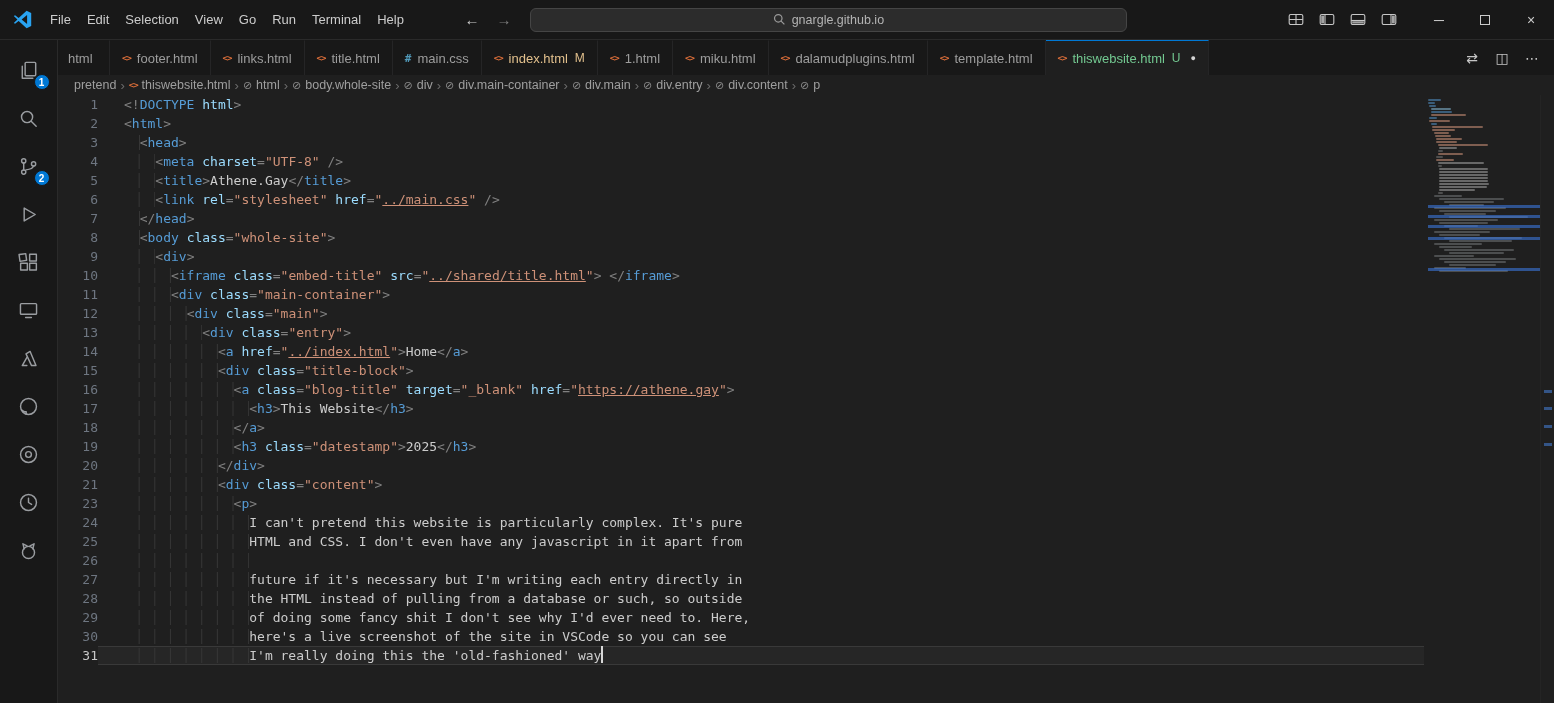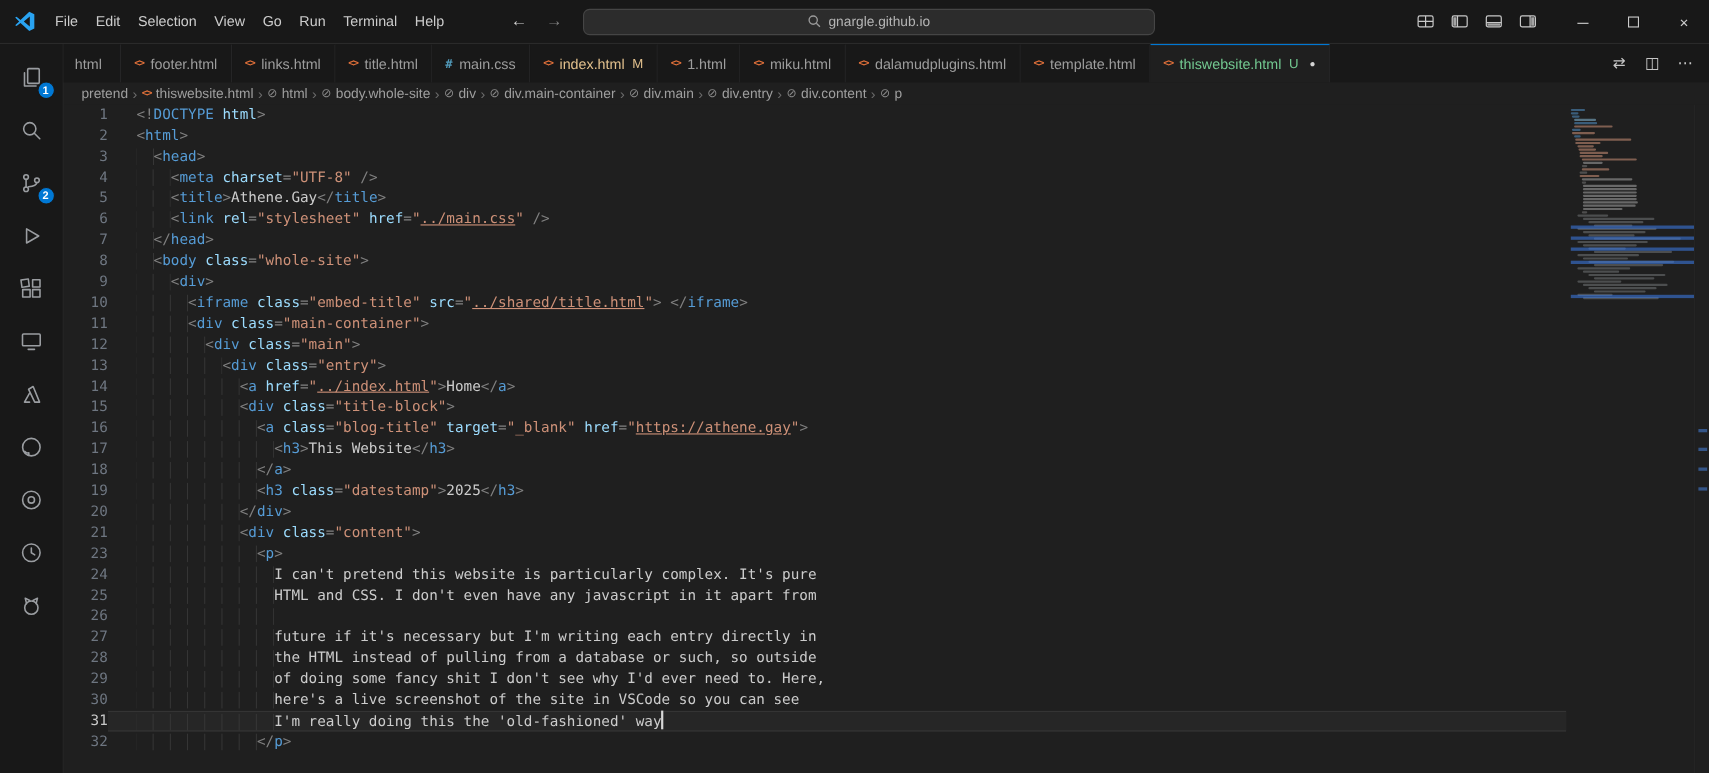--- a/index.html
+++ b/index.html
@@ -9,21 +9,21 @@
 
   
   .titlebar { height:40px; flex:none; background:#181818; display:flex; align-items:center;
     color:#cccccc; font-size:13px; border-bottom:1px solid #2a2a2a; }
   .logo { width:19px; height:19px; margin:0 10px 0 13px; flex:none; }
   #menubar { display:flex; align-items:center; height:100%; }
   .menu-item { padding:0 8px; height:40px; line-height:40px; cursor:default; }
   .nav-arrows { display:flex; gap:8px; margin-left:48px; font-size:15px; }
   .nav-arrow { width:24px; height:24px; display:flex; align-items:center; justify-content:center; border-radius:5px; }
   .nav-back { color:#cfcfcf; } .nav-fwd { color:#7d7d7d; }
-  .command-center { width:520px; height:24px; margin:0 14px; background:#2c2c2c; border:1px solid #454545;
+  .command-center { width:597px; height:24px; margin:0 14px; background:#2c2c2c; border:1px solid #454545;
     border-radius:6px; display:flex; align-items:center; justify-content:center; gap:6px;
     color:#b4b4b4; font-size:12.5px; }
   .command-center svg { width:13px; height:13px; stroke:#9a9a9a; fill:none; stroke-width:1.5; }
   .tb-spacer { flex:1; }
   #layout-icons { display:flex; gap:4px; margin-right:14px; }
   .layout-icon { width:27px; height:26px; display:flex; align-items:center; justify-content:center; border-radius:5px; }
   .layout-icon svg { width:16px; height:13px; stroke:#c8c8c8; fill:none; stroke-width:1.1; }
   .layout-icon .f { fill:#c8c8c8; stroke:none; opacity:.8; }
   #win-controls { display:flex; height:40px; }
   .win-btn { width:46px; height:40px; display:flex; align-items:center; justify-content:center;
@@ -365,21 +365,20 @@
             <div class="line"><span class="ln">21</span><span class="lc"><span class="tk-w">            </span><span class="tk-p">&lt;</span><span class="tk-t">div</span><span class="tk-x"> </span><span class="tk-a">class</span><span class="tk-p">=</span><span class="tk-s">"content"</span><span class="tk-p">&gt;</span></span></div>
             <div class="line"><span class="ln">23</span><span class="lc"><span class="tk-w">              </span><span class="tk-p">&lt;</span><span class="tk-t">p</span><span class="tk-p">&gt;</span></span></div>
             <div class="line"><span class="ln">24</span><span class="lc"><span class="tk-w">                </span><span class="tk-x">I can't pretend this website is particularly complex. It's pure</span></span></div>
             <div class="line"><span class="ln">25</span><span class="lc"><span class="tk-w">                </span><span class="tk-x">HTML and CSS. I don't even have any javascript in it apart from</span></span></div>
             <div class="line"><span class="ln">26</span><span class="lc"><span class="tk-w">                </span></span></div>
             <div class="line"><span class="ln">27</span><span class="lc"><span class="tk-w">                </span><span class="tk-x">future if it's necessary but I'm writing each entry directly in</span></span></div>
             <div class="line"><span class="ln">28</span><span class="lc"><span class="tk-w">                </span><span class="tk-x">the HTML instead of pulling from a database or such, so outside</span></span></div>
             <div class="line"><span class="ln">29</span><span class="lc"><span class="tk-w">                </span><span class="tk-x">of doing some fancy shit I don't see why I'd ever need to. Here,</span></span></div>
             <div class="line"><span class="ln">30</span><span class="lc"><span class="tk-w">                </span><span class="tk-x">here's a live screenshot of the site in VSCode so you can see</span></span></div>
             <div class="line current"><span class="ln">31</span><span class="lc"><span class="tk-w">                </span><span class="tk-x">I'm really doing this the 'old-fashioned' way</span><span class="cursor"></span></span></div>
-            <div class="line"><span class="ln">32</span><span class="lc"><span class="tk-w">              </span><span class="tk-p">&lt;/</span><span class="tk-t">p</span><span class="tk-p">&gt;</span></span></div>
           </div>
         <div id="minimap" style="position: absolute;">
             <div class="mm-line" style="margin-left: 0px; width: 13.25px; background: rgba(86, 156, 214, 0.5);"></div>
             <div class="mm-line" style="margin-left: 0px; width: 6.5px; background: rgba(86, 156, 214, 0.5);"></div>
             <div class="mm-line" style="margin-left: 1.4px; width: 6.5px; background: rgba(86, 156, 214, 0.5);"></div>
             <div class="mm-line" style="margin-left: 2.8px; width: 20px; background: rgba(156, 220, 254, 0.45);"></div>
             <div class="mm-line" style="margin-left: 2.8px; width: 20.75px; background: rgba(86, 156, 214, 0.5);"></div>
             <div class="mm-line" style="margin-left: 2.8px; width: 35px; background: rgba(206, 145, 120, 0.55);"></div>
             <div class="mm-line" style="margin-left: 1.4px; width: 7.25px; background: rgba(86, 156, 214, 0.5);"></div>
             <div class="mm-line" style="margin-left: 1.4px; width: 20.75px; background: rgba(206, 145, 120, 0.55);"></div>

